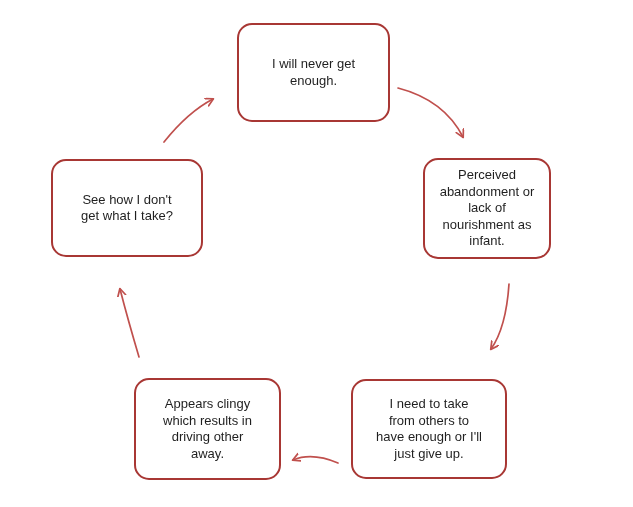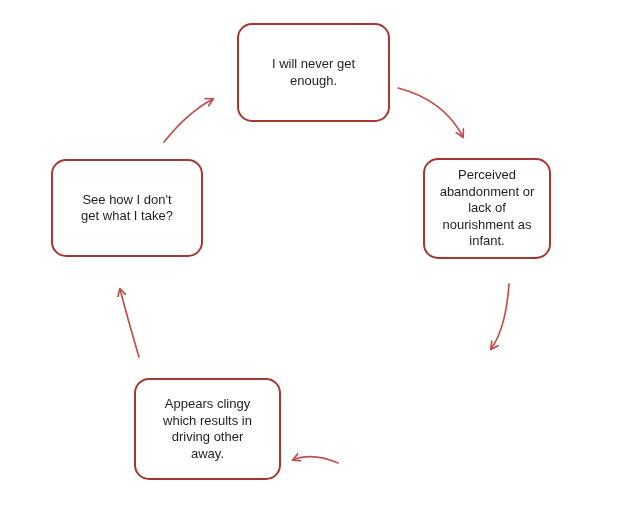--- a/index.html
+++ b/index.html
@@ -78,20 +78,24 @@
 
   <div class="node node-top">I will never get
 enough.</div>
 
   <div class="node node-right">Perceived
 abandonment or
 lack of
 nourishment as
 infant.</div>
 
+  <div class="node node-bottom-right">I need to take
+from others to
+have enough or I'll
+just give up.</div>
 
   <div class="node node-bottom-left">Appears clingy
 which results in
 driving other
 away.</div>
 
   <div class="node node-left">See how I don't
 get what I take?</div>
 
 </div>

